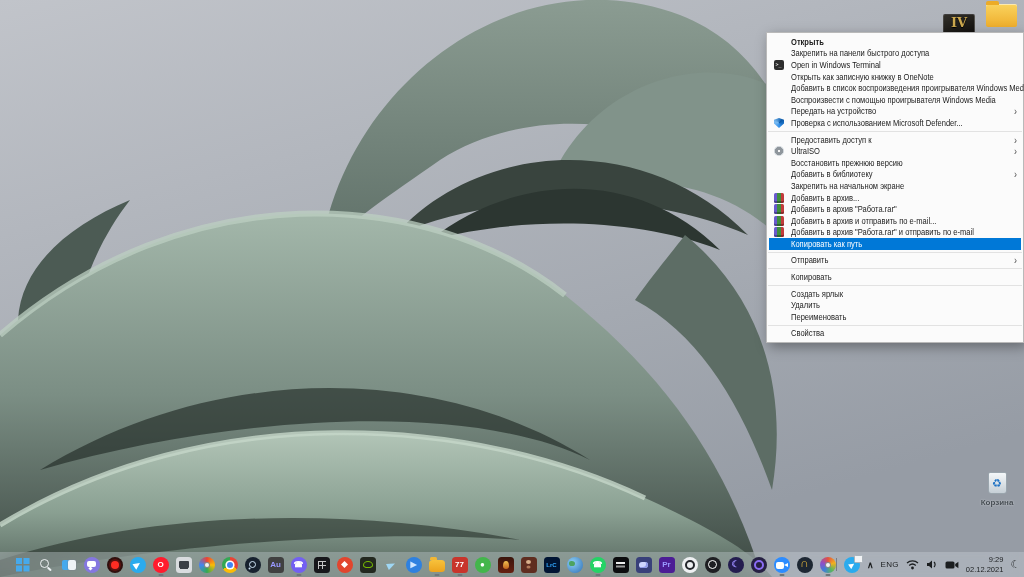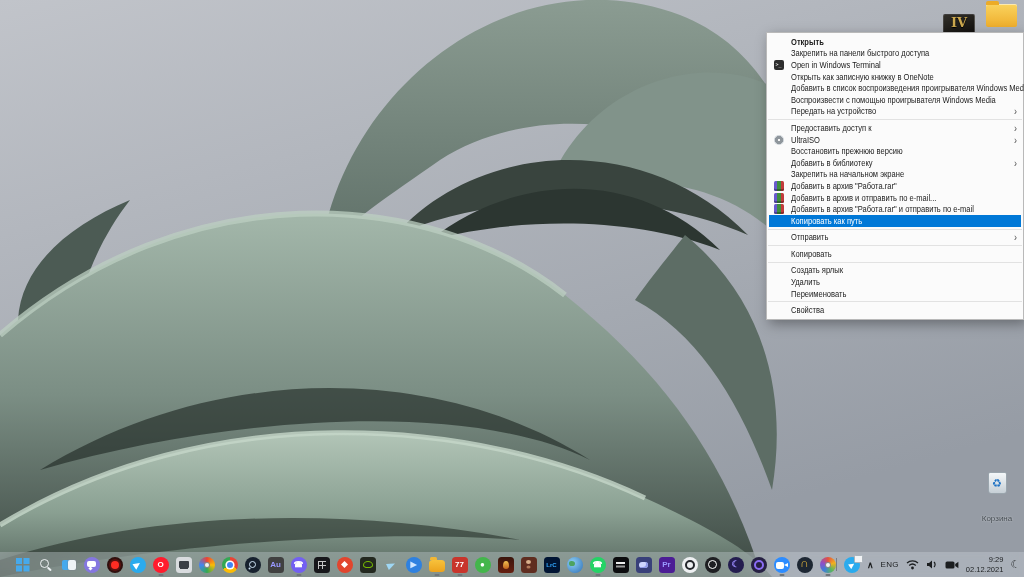--- a/index.html
+++ b/index.html
@@ -17,21 +17,21 @@
   .sc-badge{position:absolute;left:-2px;bottom:-2px;width:9px;height:9px;background:#fff;
     border-radius:1.5px;border:1px solid #b9c2cc;font-size:6px;line-height:8px;color:#1a66c4;font-weight:bold;}
   .folder-box{width:31px;height:23px;margin:2px auto 0;position:relative;border-radius:2px;
     background:linear-gradient(#fad35e,#eeae2d);box-shadow:inset 0 1px 0 rgba(255,255,255,.5);}
   .folder-box::before{content:"";position:absolute;top:-3px;left:0;width:13px;height:4px;
     border-radius:2px 2px 0 0;background:#ecab28;}
   .recycle{position:absolute;left:974px;top:472px;width:46px;text-align:center;}
   .bin{width:17px;height:20px;margin:0 auto;background:linear-gradient(#f4f7f9,#c6cfd6);
     border-radius:2px 2px 3px 3px;border:1px solid #9aa5ad;display:flex;align-items:center;justify-content:center;
     font-size:11px;color:#1e72c4;}
-  .dt-label{margin-top:20px;font-size:8px;color:#454c52;text-shadow:0 0 2px rgba(255,255,255,.6);}
+  .dt-label{margin-top:4px;font-size:8px;color:#454c52;text-shadow:0 0 2px rgba(255,255,255,.6);font-weight:bold;}
 
   
   .context-menu{position:absolute;left:766px;top:32px;width:258px;box-sizing:border-box;
     background:#fbfbfb;border:1px solid #b9b9b9;box-shadow:3px 4px 12px rgba(0,0,0,.35);
     padding:3px 0;font-size:9px;color:#1b1b1b;}
   .menu-item{position:relative;height:11.6px;display:flex;align-items:center;
     padding:0 14px 0 24px;white-space:nowrap;}
   .menu-item .lbl{display:inline-block;transform:scaleX(.84);transform-origin:0 50%;}
   .menu-item.bold{font-weight:bold;}
   .menu-item.hl{background:#0078d7;color:#fff;margin:0 2px;padding-left:22px;}
@@ -198,39 +198,47 @@
       <div class="menu-item">
         <span class="lbl">Добавить в список воспроизведения проигрывателя Windows Media</span>
       </div>
       <div class="menu-item">
         <span class="lbl">Воспроизвести с помощью проигрывателя Windows Media</span>
       </div>
       <div class="menu-item">
         <span class="lbl">Передать на устройство</span>
         <span class="arrow">›</span>
       </div>
+      <div class="menu-item">
+        <span class="mi mi-defender"></span>
+        <span class="lbl">Проверка с использованием Microsoft Defender...</span>
+      </div>
       <div class="menu-sep"></div>
       <div class="menu-item">
         <span class="lbl">Предоставить доступ к</span>
         <span class="arrow">›</span>
       </div>
       <div class="menu-item">
         <span class="mi mi-ultraiso"></span>
         <span class="lbl">UltraISO</span>
         <span class="arrow">›</span>
       </div>
       <div class="menu-item">
         <span class="lbl">Восстановить прежнюю версию</span>
       </div>
       <div class="menu-item">
         <span class="lbl">Добавить в библиотеку</span>
         <span class="arrow">›</span>
       </div>
       <div class="menu-item">
         <span class="lbl">Закрепить на начальном экране</span>
+      </div>
+      <div class="menu-item">
+        <span class="mi mi-winrar"></span>
+        <span class="lbl">Добавить в архив...</span>
       </div>
       <div class="menu-item">
         <span class="mi mi-winrar"></span>
         <span class="lbl">Добавить в архив "Работа.rar"</span>
       </div>
       <div class="menu-item">
         <span class="mi mi-winrar"></span>
         <span class="lbl">Добавить в архив и отправить по e-mail...</span>
       </div>
       <div class="menu-item">

